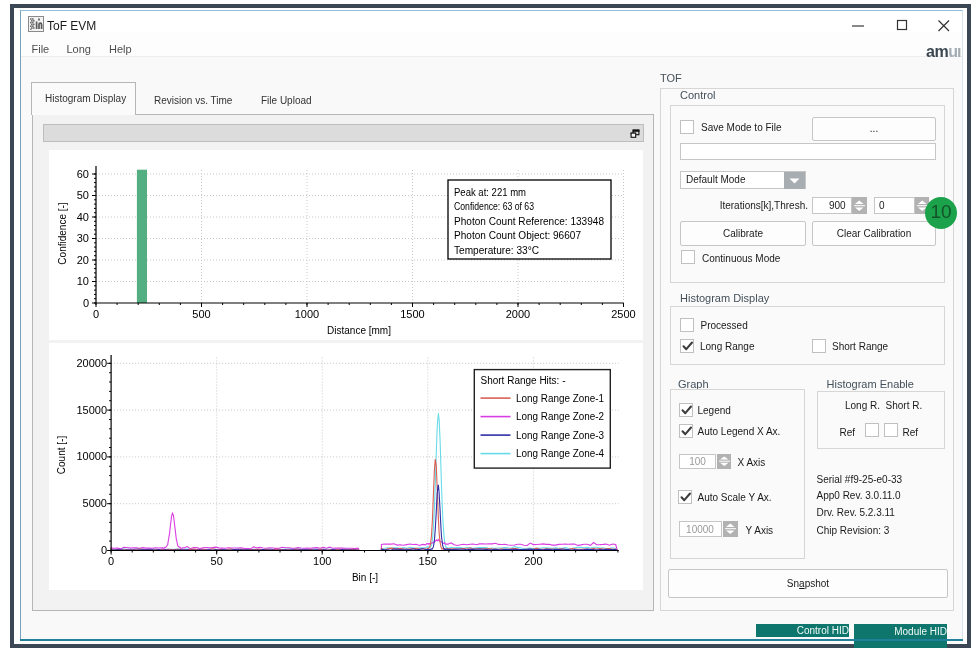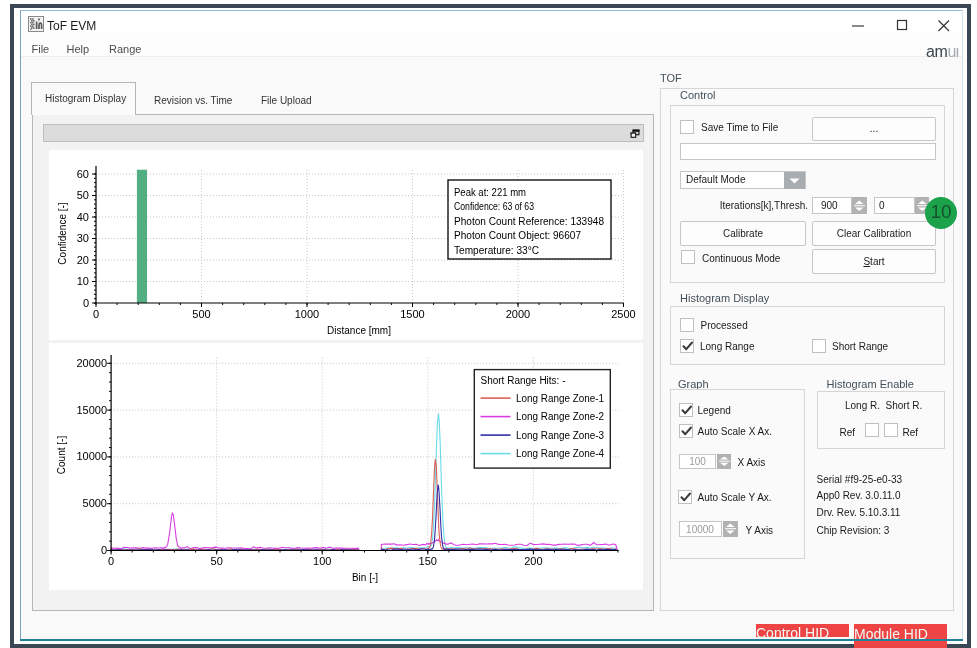--- a/index.html
+++ b/index.html
@@ -6,32 +6,32 @@
 html,body { background:#fff; width:977px; height:648px; overflow:hidden; }
 #page, #page div { position:absolute; }
 #page { position:relative; width:977px; height:648px; background:#fff;
   font-family:"Liberation Sans", sans-serif; font-size:10px; color:#1a1a1a; }
 #win { left:21px; top:11px; width:941px; height:628px; background:#f7f7f7; }
 #client { left:21px; top:57px; width:941px; height:582px; background:#f9f9f9; }
 #frame { left:10px; top:4px; width:961px; height:644px; border:4px solid #3b4754; background:transparent; }
 #titlebar { left:21px; top:11px; width:941px; height:21px; background:#fff; }
 #menubar { left:21px; top:32px; width:941px; height:25px; background:#fdfdfd; border-bottom:1px solid #eee; }
 .menu { top:31px; font-size:11px; color:#4d4d4d; }
-#amslogo { left:926px; top:43px; font-size:16px; font-weight:normal; letter-spacing:-0.4px; color:#3a4750; }
+#amslogo { left:926px; top:43px; font-size:16px; font-weight:bold; letter-spacing:-0.4px; color:#3a4750; }
 #amslogo span { color:#a4adb4; letter-spacing:-1px; }
 #pane { left:31.5px; top:113.5px; width:622px; height:497.5px; border:1px solid #b6b6b6; background:#f2f2f2; }
 #tab1 { left:30.5px; top:81.5px; width:105px; height:33px; background:#fafafa; border:1px solid #b6b6b6; border-bottom:none; }
 .tabtxt { font-size:10px; color:#333; }
 #dockbar { left:43px; top:124px; width:600.5px; height:17.5px; background:#dcdcdc; border:1px solid #bdbdbd; }
 #toflabel, .glab { font-size:11px; font-weight:normal; color:#44505a; }
 .gbox { border:1px solid #d6d6d6; }
 .cb { width:14px; height:14px; background:#fff; border:1px solid #c0c0c0; }
 .btn { background:#fdfdfd; border:1px solid #c6c6c6; border-radius:2px; font-size:10px; color:#1a1a1a; text-align:center; }
 .field { background:#fff; border:1px solid #c6c6c6; font-size:10px; color:#1a1a1a; }
-.hid { background:#ef4444; color:#f0faf5; font-size:14px; text-align:left; }
+.hid { background:#0f766e; color:#f0faf5; font-size:10px; text-align:right; }
 #tealline { left:20px; top:639px; width:943px; height:2px; background:#21809a; }
 #greencircle { left:925px; top:197px; width:32px; height:32px; border-radius:50%; background:#1ba24a; z-index:9; }
 #greencircle div { width:100%; text-align:center; top:4px; font-size:19px; color:#14532a; }
 svg { position:absolute; }
 </style>
 </head>
 <body>
 <div id="page">
   <div id="win"></div>
   <div id="titlebar"></div>
@@ -65,22 +65,22 @@
     </g>
   </svg>
   <div id="apptitle" style="position:absolute;left:47px;top:19px;font-size:12px;color:#1b1b1b;">ToF EVM</div>
   <svg style="left:850px;top:18px" width="102" height="14" viewBox="0 0 102 14">
     <path d="M2 8 L14 8" stroke="#3a3a3a" stroke-width="1.2"></path>
     <rect x="47.5" y="2.5" width="9" height="9" fill="none" stroke="#333" stroke-width="1.2"></rect>
     <path d="M88.5 2.5 L99 13 M99 2.5 L88.5 13" stroke="#333" stroke-width="1.2"></path>
   </svg>
 
   <div class="menu" style="left:31.5px;top:43px">File</div>
-  <div class="menu" style="left:66.5px;top:43px">Help</div>
-  <div class="menu" style="left:109px;top:43px">Range</div>
+  <div class="menu" style="left:66.5px;top:43px">Long</div>
+  <div class="menu" style="left:109px;top:43px">Help</div>
   <div id="amslogo">am<span>uı</span></div>
 
   <div id="pane"></div>
   <div id="tab1"></div>
   <div class="tabtxt" style="left:45px;top:92.5px">Histogram Display</div>
   <div class="tabtxt" style="left:154px;top:94.5px">Revision vs. Time</div>
   <div class="tabtxt" style="left:261px;top:94.5px">File Upload</div>
   <div id="dockbar"></div>
   <svg style="left:630px;top:128.5px" width="10" height="10" viewBox="0 0 10 10">
     <rect x="2.6" y="0.6" width="6.8" height="2.2" fill="#111"></rect>
@@ -306,49 +306,48 @@
 <line x1="431.5" y1="110.6" x2="461.5" y2="110.6" stroke="#69dbe8" stroke-width="1.6"></line>
 <text x="467" y="114.4" font-size="10" textLength="88" lengthAdjust="spacingAndGlyphs">Long Range Zone-4</text>
 </svg>
 
   <div id="toflabel" style="left:660px;top:72px">TOF</div>
   <div class="gbox" style="left:660px;top:88px;width:294px;height:523px;background:#fafafa;"></div>
 
   <div class="glab" style="left:680px;top:89px">Control</div>
   <div class="gbox" style="left:669.5px;top:104.5px;width:275.5px;height:178px"></div>
   <div class="cb" style="left:680px;top:120px"></div>
-  <div style="left:701px;top:122px">Save Time to File</div>
+  <div style="left:701px;top:122px">Save Mode to File</div>
   <div class="btn" style="left:812px;top:117px;width:124px;height:24px;padding-top:5px">...</div>
   <div class="field" style="left:680px;top:143px;width:256px;height:17px"></div>
   <div class="field" style="left:680px;top:171px;width:126px;height:18px"></div>
   <div style="left:686px;top:174px">Default Mode</div>
   <div style="left:784px;top:171.5px;width:21px;height:17px;background:#a8adb2"></div>
   <svg style="left:789px;top:178px" width="11" height="6">
       <path d="M0.5 0.5 L10.5 0.5 L5.5 5.5 Z" fill="#fff"></path>
     </svg>
   <div style="left:689px;top:200px;width:119px;text-align:right">Iterations[k],Thresh.</div>
-  <div class="field" style="left:812px;top:197px;width:40px;height:17px;padding:2px 0 0 8px">900</div>
+  <div class="field" style="left:812px;top:197px;width:40px;height:17px;padding:2px 0 0 16px">900</div>
   <div style="left:852px;top:197px;width:15px;height:17px;background:#b2b2b2"></div>
   <svg style="left:854px;top:200px" width="11" height="12">
       <path d="M1 4 L9.5 4 L5.25 0.5 Z" fill="#fff"></path>
       <path d="M1 7.5 L9.5 7.5 L5.25 11 Z" fill="#fff"></path>
       <path d="M0 5.7 L11 5.7" stroke="#fff" stroke-width="1"></path>
     </svg>
   <div class="field" style="left:874px;top:197px;width:41px;height:17px;padding:2px 0 0 4px">0</div>
   <div style="left:915px;top:197px;width:14px;height:17px;background:#b2b2b2"></div>
   <svg style="left:916.5px;top:200px" width="11" height="12">
       <path d="M1 4 L9.5 4 L5.25 0.5 Z" fill="#fff"></path>
       <path d="M1 7.5 L9.5 7.5 L5.25 11 Z" fill="#fff"></path>
       <path d="M0 5.7 L11 5.7" stroke="#fff" stroke-width="1"></path>
     </svg>
   <div class="btn" style="left:680px;top:221px;width:126px;height:25px;padding-top:6px">Calibrate</div>
   <div class="btn" style="left:812px;top:221px;width:124px;height:25px;padding-top:6px">Clear Calibration</div>
   <div class="cb" style="left:681px;top:250px"></div>
   <div style="left:702px;top:252.5px">Continuous Mode</div>
-  <div class="btn" style="left:812px;top:249px;width:124px;height:25px;padding-top:6px"><u>S</u>tart</div>
 
   <div class="glab" style="left:680px;top:291.5px">Histogram Display</div>
   <div class="gbox" style="left:669.5px;top:306px;width:275.5px;height:59px"></div>
   <div class="cb" style="left:680px;top:317.5px"></div>
   <div style="left:700.5px;top:319.5px">Processed</div>
   <div class="cb" style="left:680px;top:339px"></div>
   <svg style="left:682px;top:341px" width="12" height="11" viewBox="0 0 12 11">
       <path d="M1.5 5.2 L4.3 8.2 L10 1.5" stroke="#3b3b3b" stroke-width="2" stroke-linecap="round" stroke-linejoin="round" fill="none"></path>
     </svg>
   <div style="left:700px;top:341px">Long Range</div>
@@ -359,21 +358,21 @@
   <div class="gbox" style="left:669.5px;top:389px;width:135px;height:169.5px"></div>
   <div class="cb" style="left:678.5px;top:403px"></div>
   <svg style="left:680.5px;top:405px" width="12" height="11" viewBox="0 0 12 11">
       <path d="M1.5 5.2 L4.3 8.2 L10 1.5" stroke="#3b3b3b" stroke-width="2" stroke-linecap="round" stroke-linejoin="round" fill="none"></path>
     </svg>
   <div style="left:697.5px;top:404.5px">Legend</div>
   <div class="cb" style="left:678.5px;top:424px"></div>
   <svg style="left:680.5px;top:426px" width="12" height="11" viewBox="0 0 12 11">
       <path d="M1.5 5.2 L4.3 8.2 L10 1.5" stroke="#3b3b3b" stroke-width="2" stroke-linecap="round" stroke-linejoin="round" fill="none"></path>
     </svg>
-  <div style="left:697.5px;top:425.5px">Auto Scale X Ax.</div>
+  <div style="left:697.5px;top:425.5px">Auto Legend X Ax.</div>
   <div class="field" style="left:679px;top:453.5px;width:37px;height:15px;padding:1px 0 0 0;color:#9a9a9a;text-align:center">100</div>
   <div style="left:717px;top:453.5px;width:14px;height:15px;background:#b2b2b2"></div>
   <svg style="left:718.5px;top:456px" width="11" height="11">
       <path d="M1 3.6 L9.5 3.6 L5.25 0.5 Z" fill="#fff"></path>
       <path d="M1 6.8 L9.5 6.8 L5.25 10 Z" fill="#fff"></path>
       <path d="M0 5.2 L11 5.2" stroke="#fff" stroke-width="1"></path>
     </svg>
   <div style="left:737.5px;top:456.5px">X Axis</div>
   <div class="cb" style="left:678px;top:489.5px"></div>
   <svg style="left:680px;top:491.5px" width="12" height="11" viewBox="0 0 12 11">
@@ -392,23 +391,24 @@
   <div class="glab" style="left:826.5px;top:377.5px">Histogram Enable</div>
   <div class="gbox" style="left:817px;top:391px;width:128px;height:58px"></div>
   <div style="left:845px;top:400px">Long R.&nbsp; Short R.</div>
   <div style="left:839.5px;top:427px">Ref</div>
   <div class="cb" style="left:865px;top:423px"></div>
   <div class="cb" style="left:883.5px;top:423px"></div>
   <div style="left:902.5px;top:427px">Ref</div>
 
   <div style="left:816.5px;top:473.5px">Serial #f9-25-e0-33</div>
   <div style="left:816.5px;top:489.5px">App0 Rev. 3.0.11.0</div>
-  <div style="left:816.5px;top:507px">Drv. Rev. 5.10.3.11</div>
+  <div style="left:816.5px;top:507px">Drv. Rev. 5.2.3.11</div>
   <div style="left:816.5px;top:524.5px">Chip Revision: 3</div>
 
+  <div class="btn" style="left:668px;top:569px;width:280px;height:29px;padding-top:8px">Sn<u>a</u>pshot</div>
 
   <div class="hid" style="left:756px;top:624px;width:93px;height:13px;padding-top:1px">Control HID</div>
   <div class="hid" style="left:854px;top:624px;width:93px;height:28px;padding-top:2px">Module HID</div>
   <div id="tealline"></div>
   <div id="greencircle">
       <div>10</div>
     </div>
 </div>
 
 </body></html>

